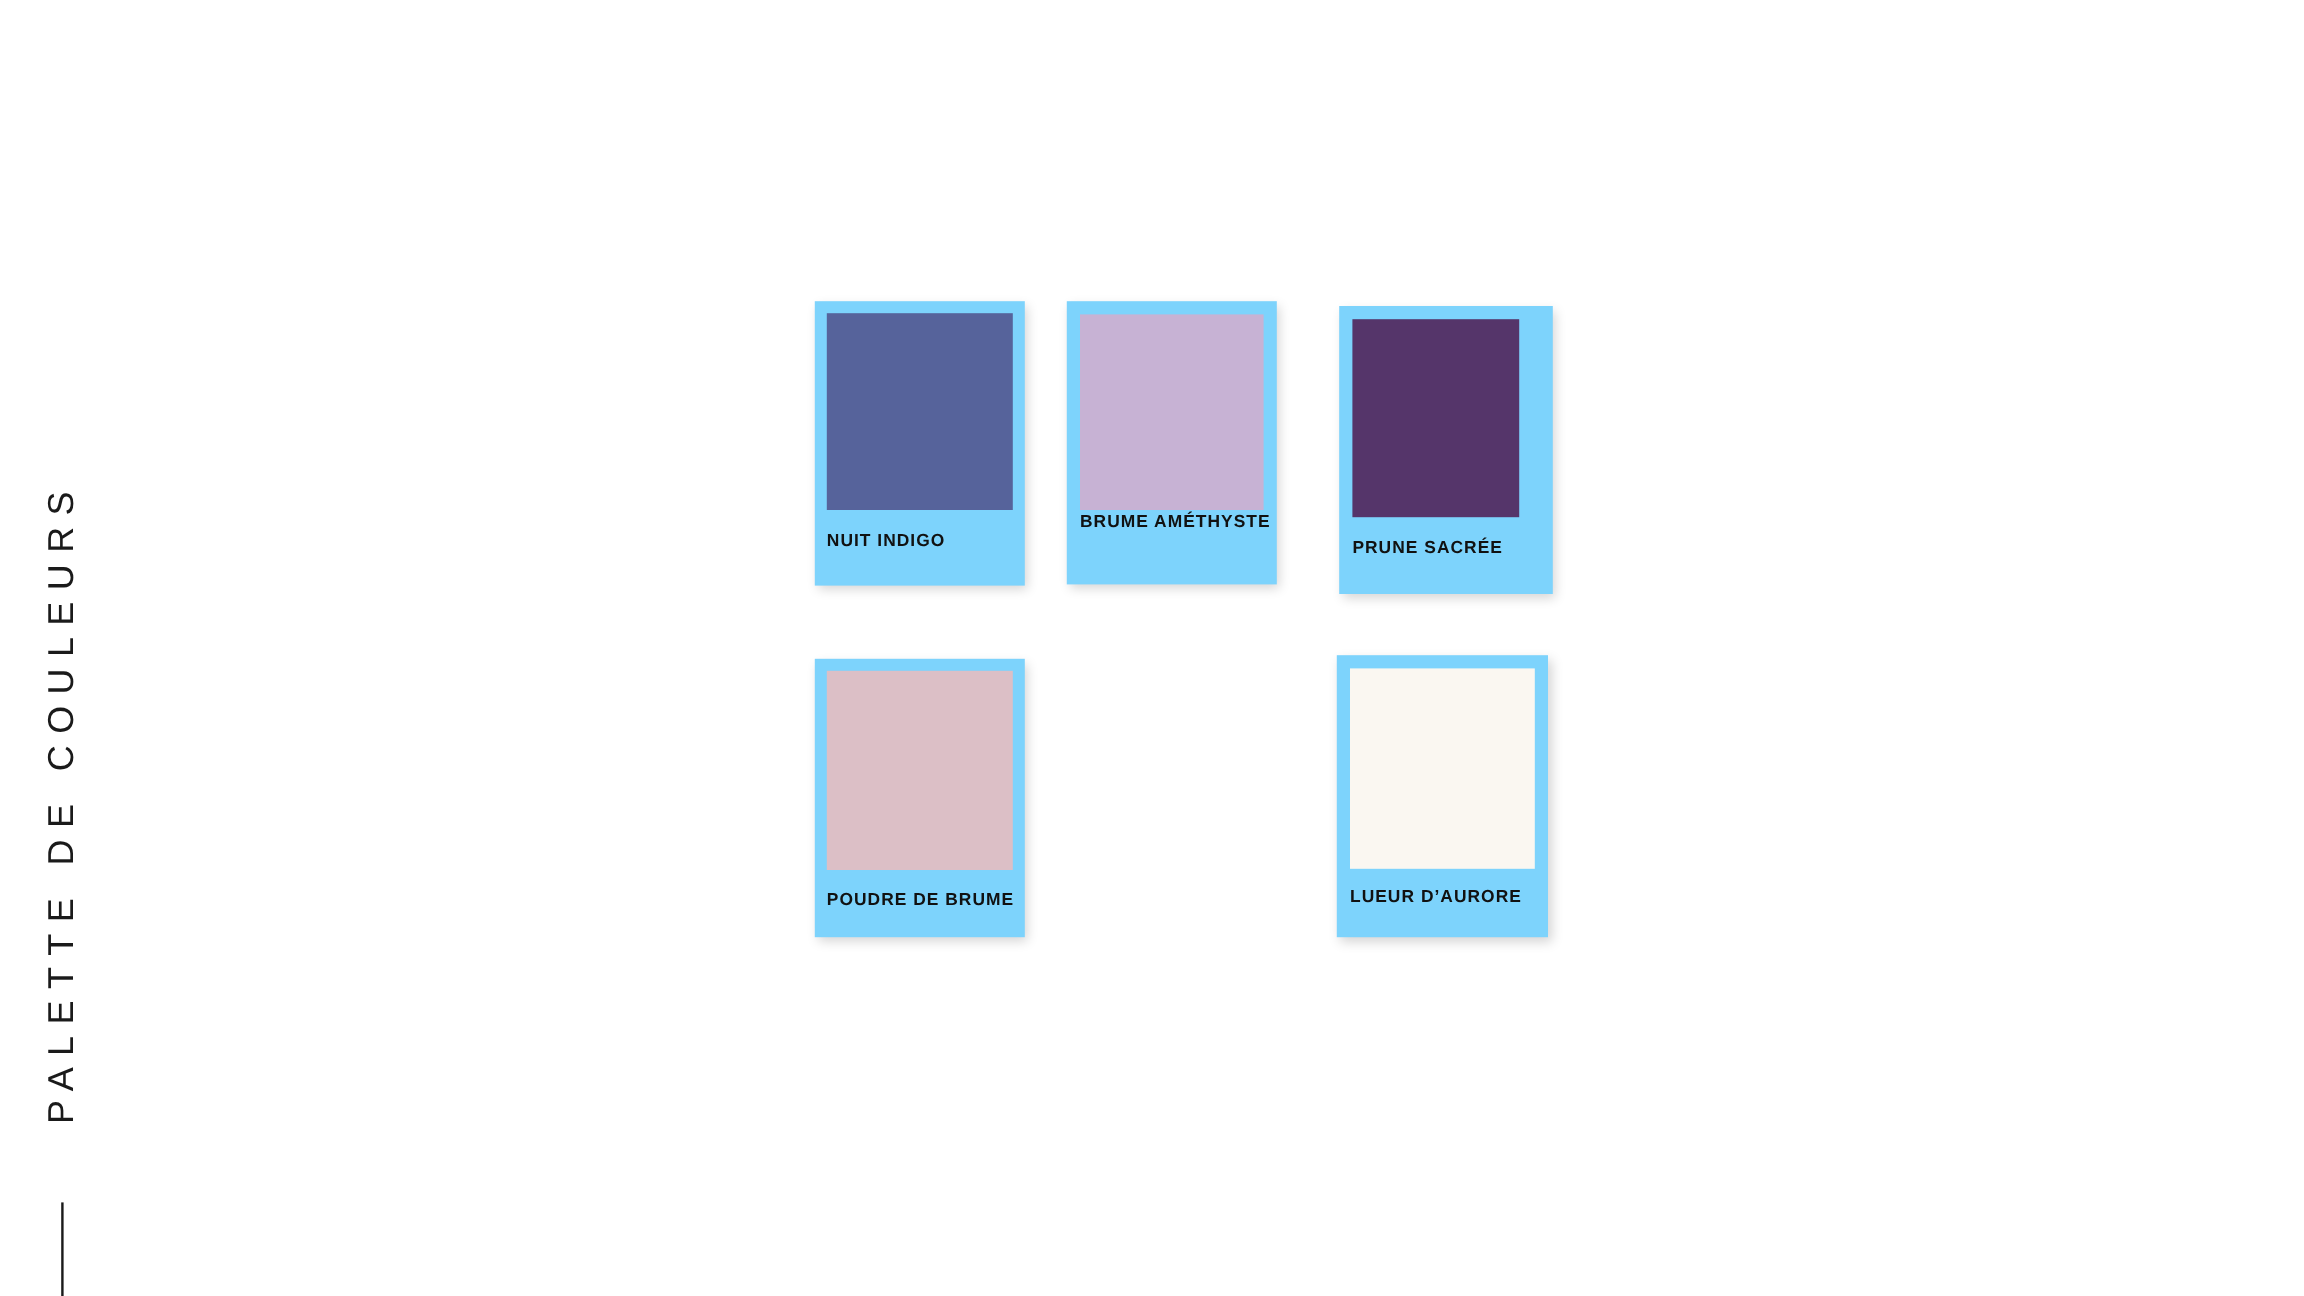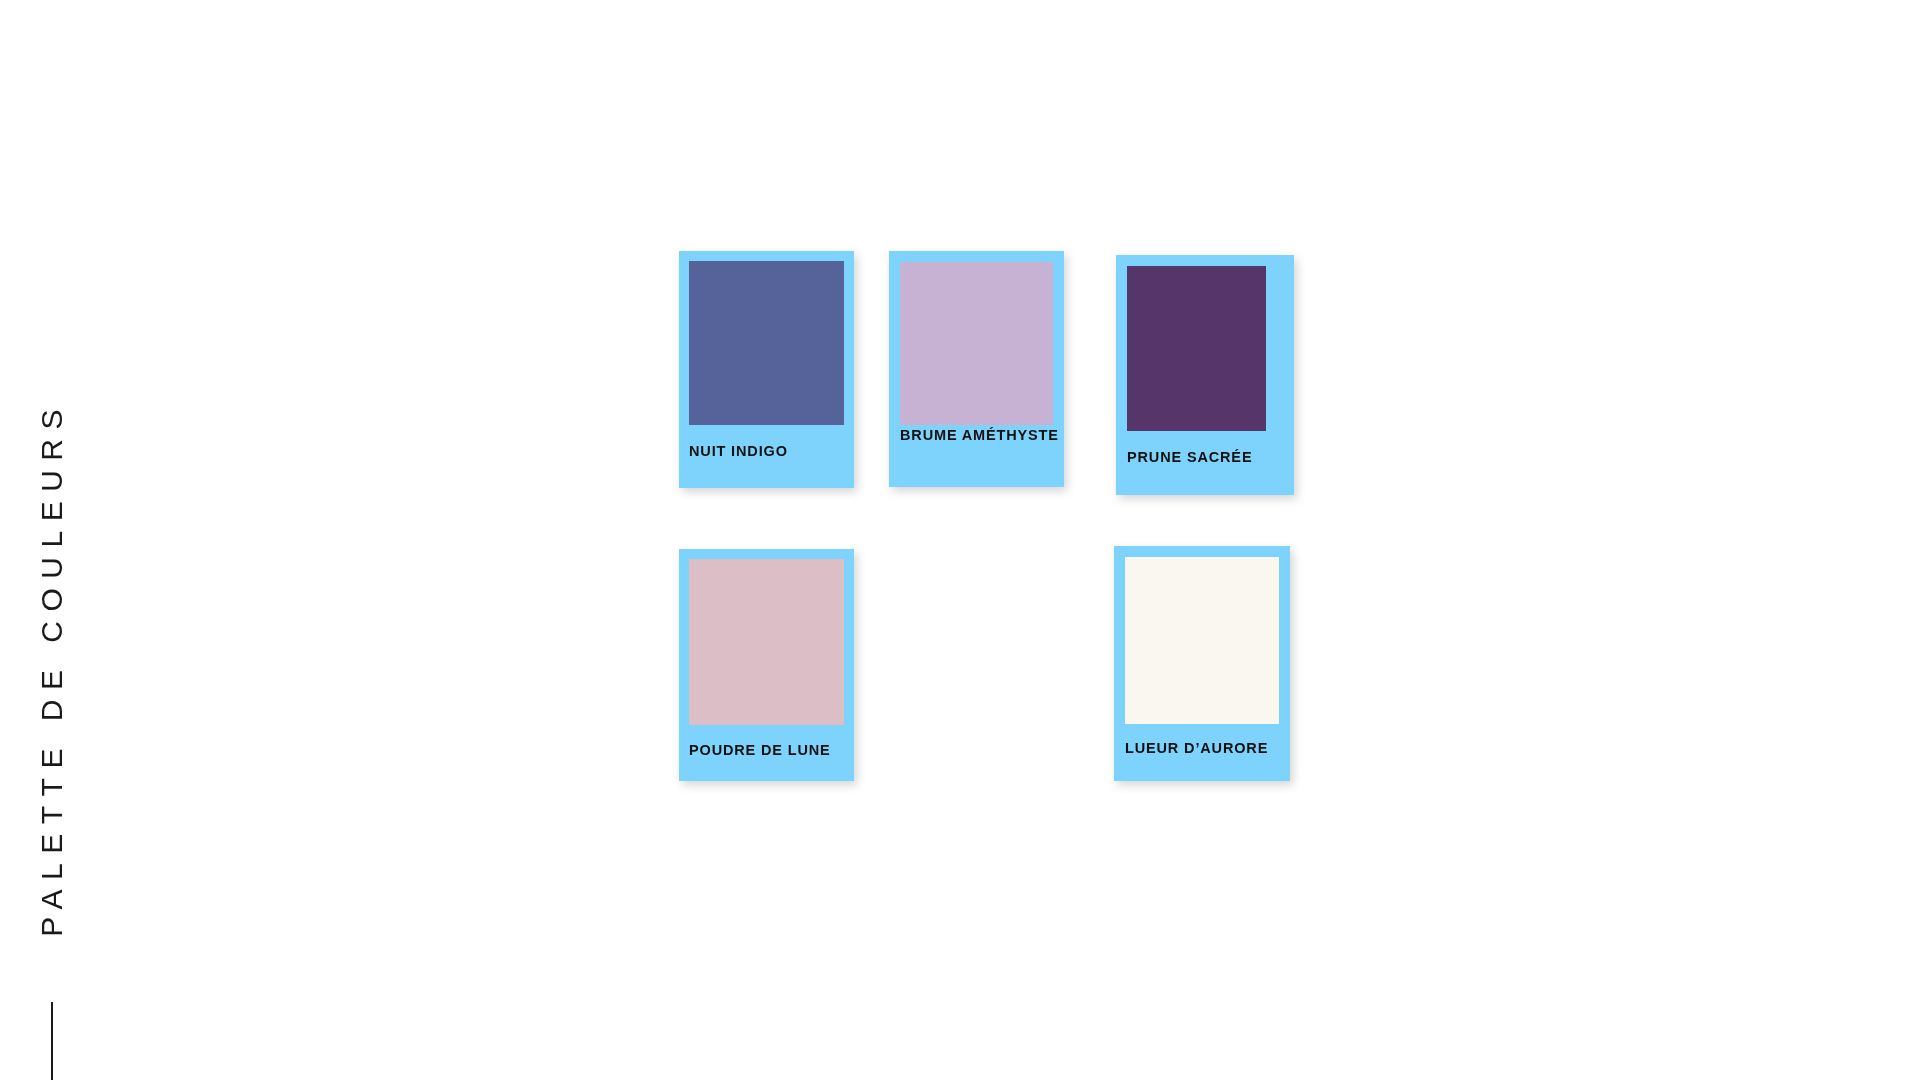--- a/index.html
+++ b/index.html
@@ -120,21 +120,21 @@
     <div class="swatch-label">BRUME AMÉTHYSTE</div>
   </div>
 
   <div class="swatch-card" id="card-2">
     <div class="swatch-chip" style="background-color: rgb(85, 53, 106);"></div>
     <div class="swatch-label">PRUNE SACRÉE</div>
   </div>
 
   <div class="swatch-card" id="card-3">
     <div class="swatch-chip" style="background-color: rgb(220, 191, 198);"></div>
-    <div class="swatch-label">POUDRE DE LUNE</div>
+    <div class="swatch-label">POUDRE DE BRUME</div>
   </div>
 
 
   <div class="swatch-card" id="card-5">
     <div class="swatch-chip" style="background-color: rgb(250, 247, 241);"></div>
     <div class="swatch-label">LUEUR D’AURORE</div>
   </div>
 
 </div>
 

